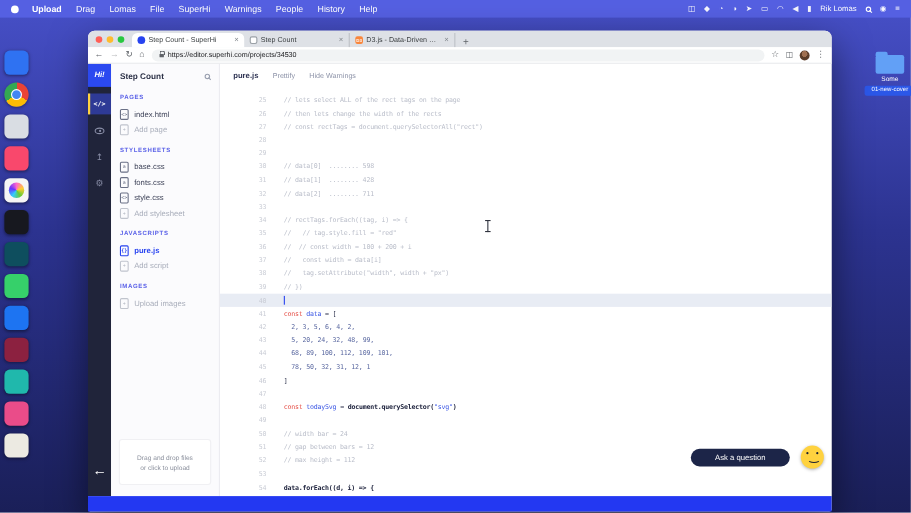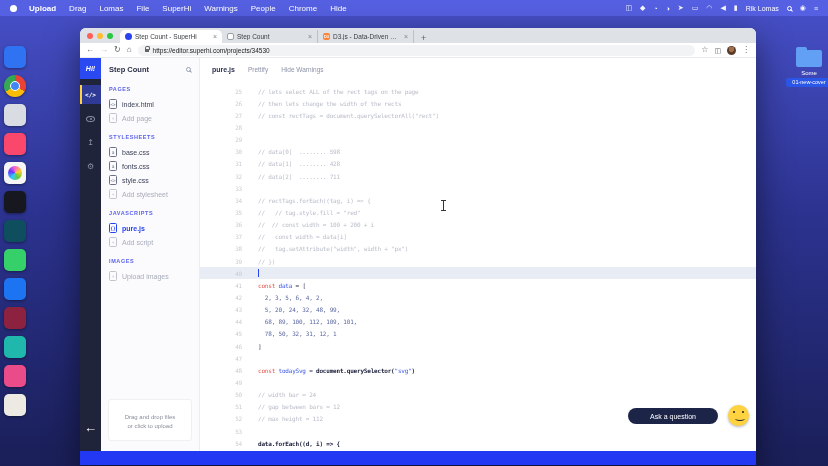--- a/index.html
+++ b/index.html
@@ -157,22 +157,22 @@
   <div class="menubar">
     <div class="apple"></div>
     <div class="menu-items" id="menu-items">
         <span class="menu-item first">Upload</span>
         <span class="menu-item">Drag</span>
         <span class="menu-item">Lomas</span>
         <span class="menu-item">File</span>
         <span class="menu-item">SuperHi</span>
         <span class="menu-item">Warnings</span>
         <span class="menu-item">People</span>
-        <span class="menu-item">Chrome</span>
-        <span class="menu-item">Hide</span>
+        <span class="menu-item">History</span>
+        <span class="menu-item">Help</span>
       </div>
     <div class="menubar-right" id="menubar-right">
       <span class="mb-ic">◫</span>
         <span class="mb-ic">◆</span>
         <span class="mb-ic">◔</span>
         <span class="mb-ic">◑</span>
         <span class="mb-ic">➤</span>
         <span class="mb-ic">▭</span>
         <span class="mb-ic">◠</span>
         <span class="mb-ic">◀</span>

